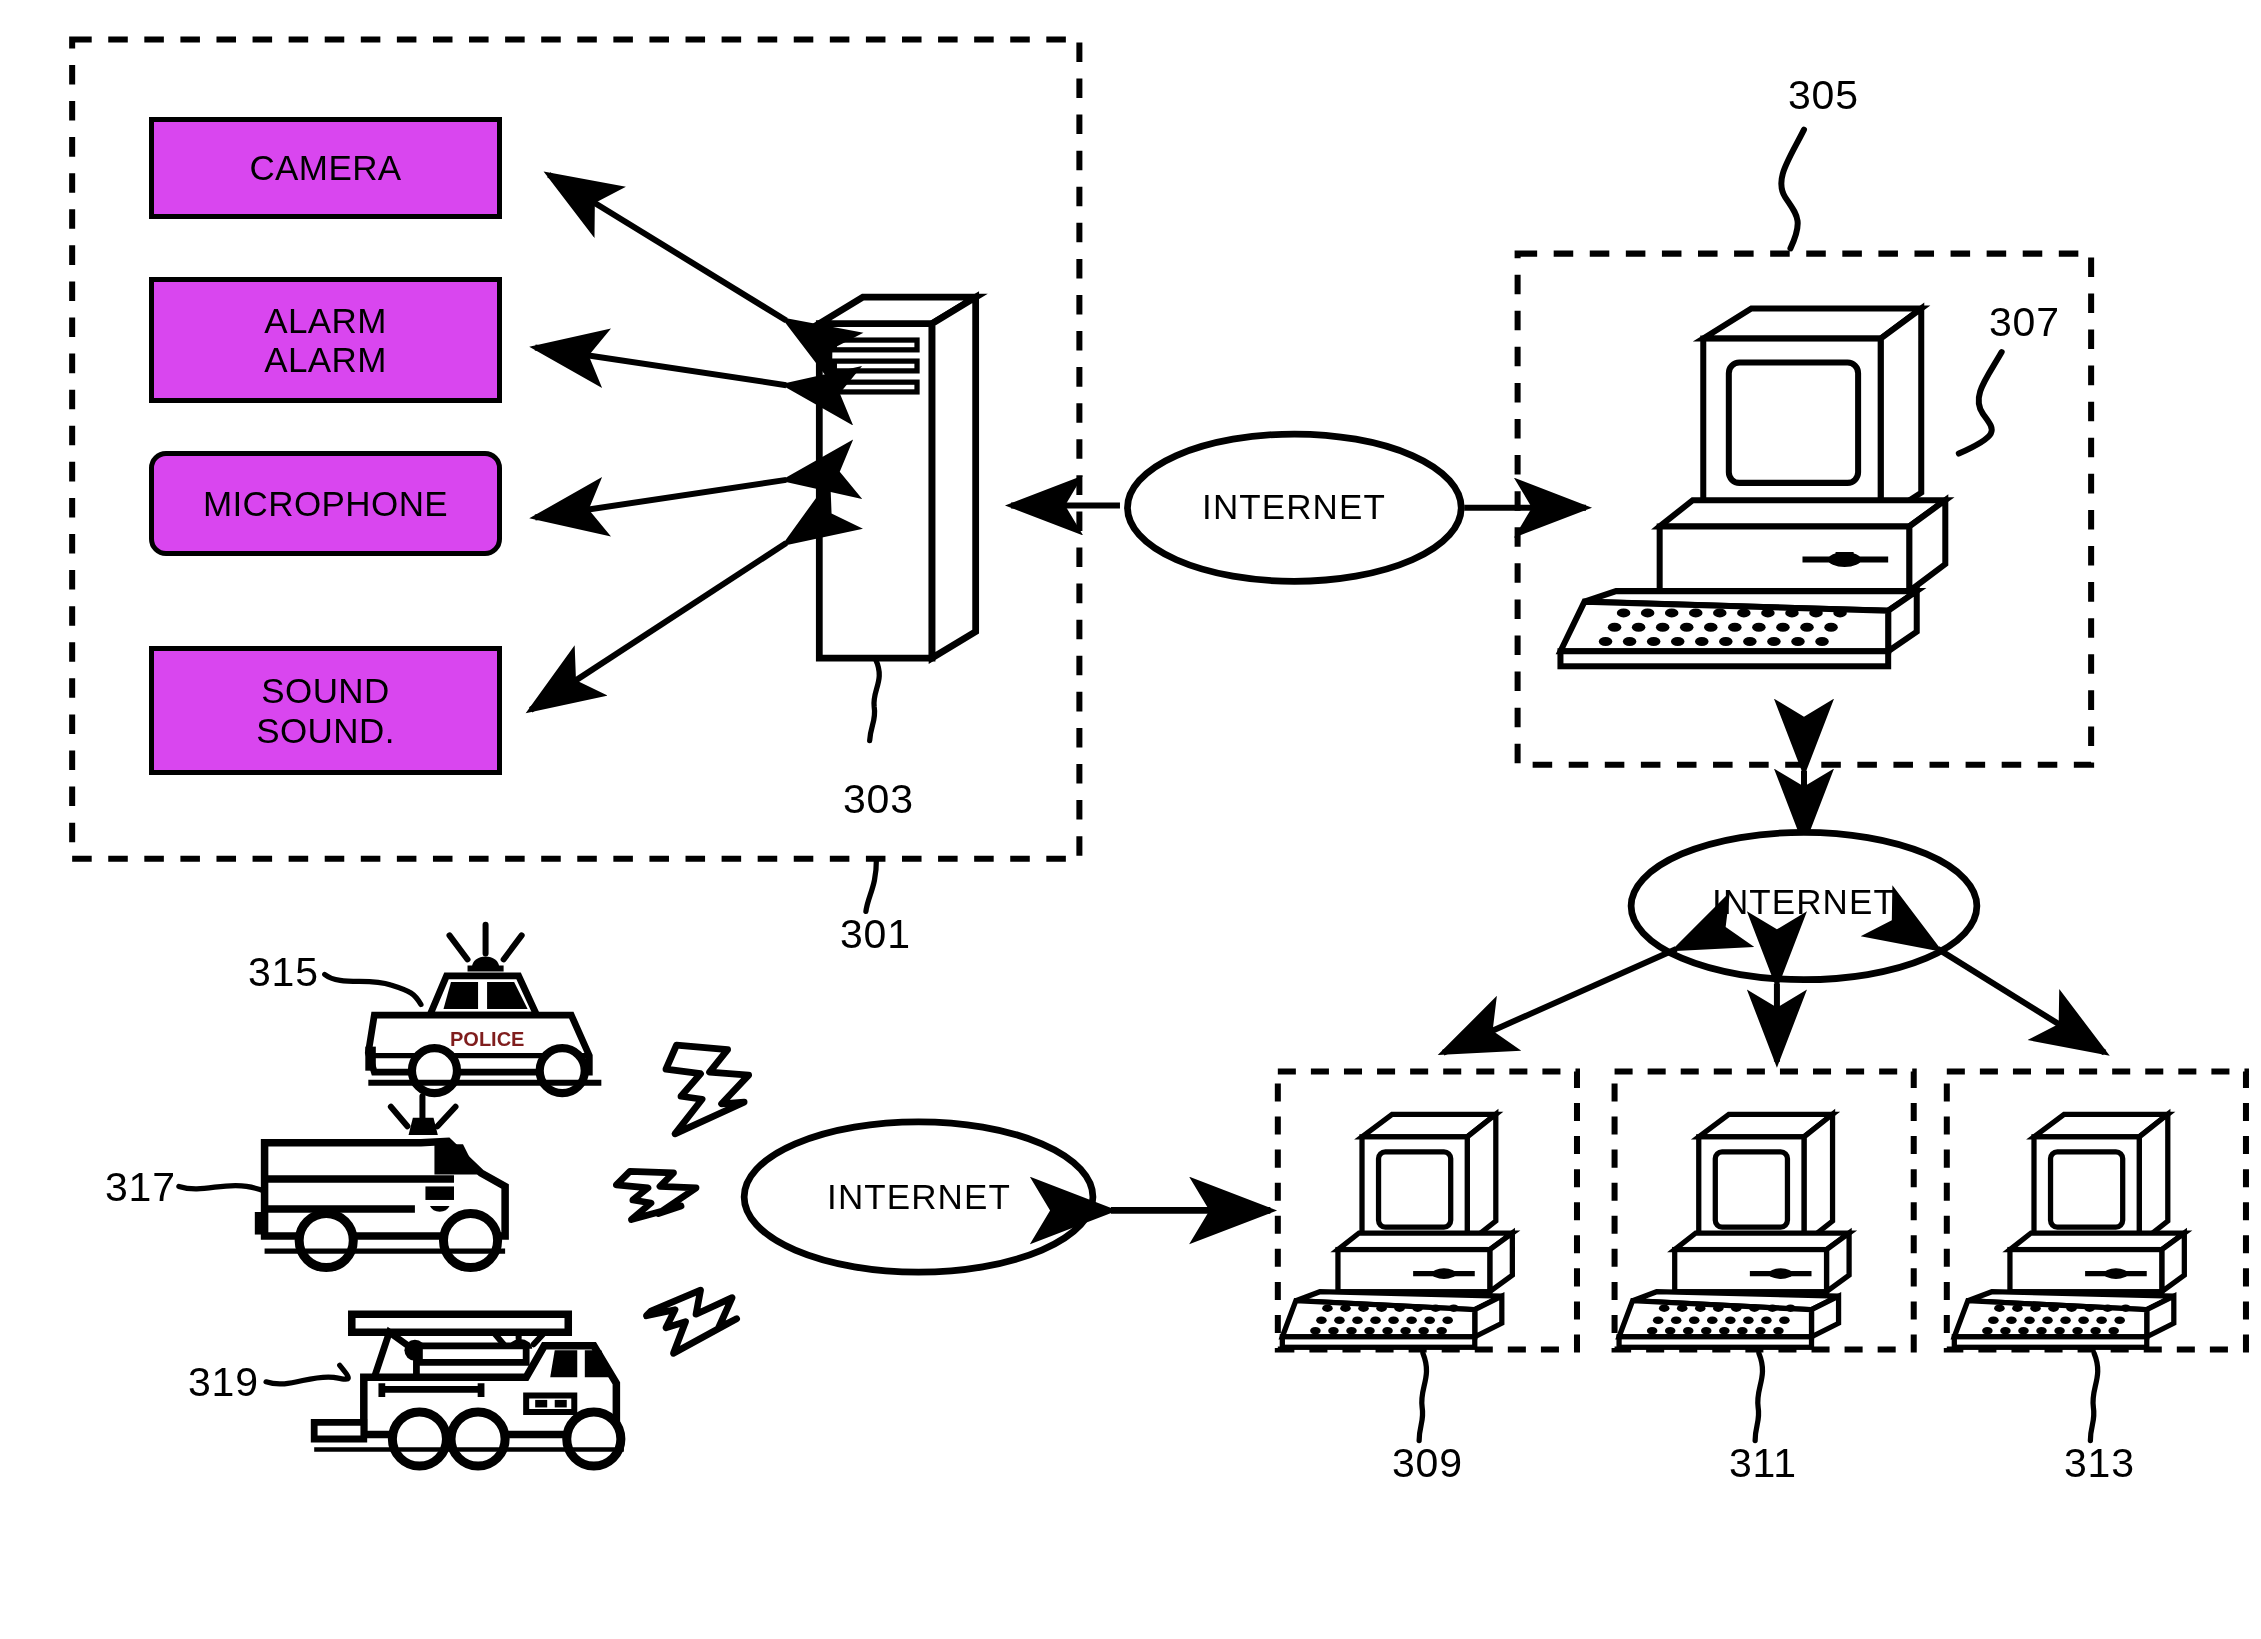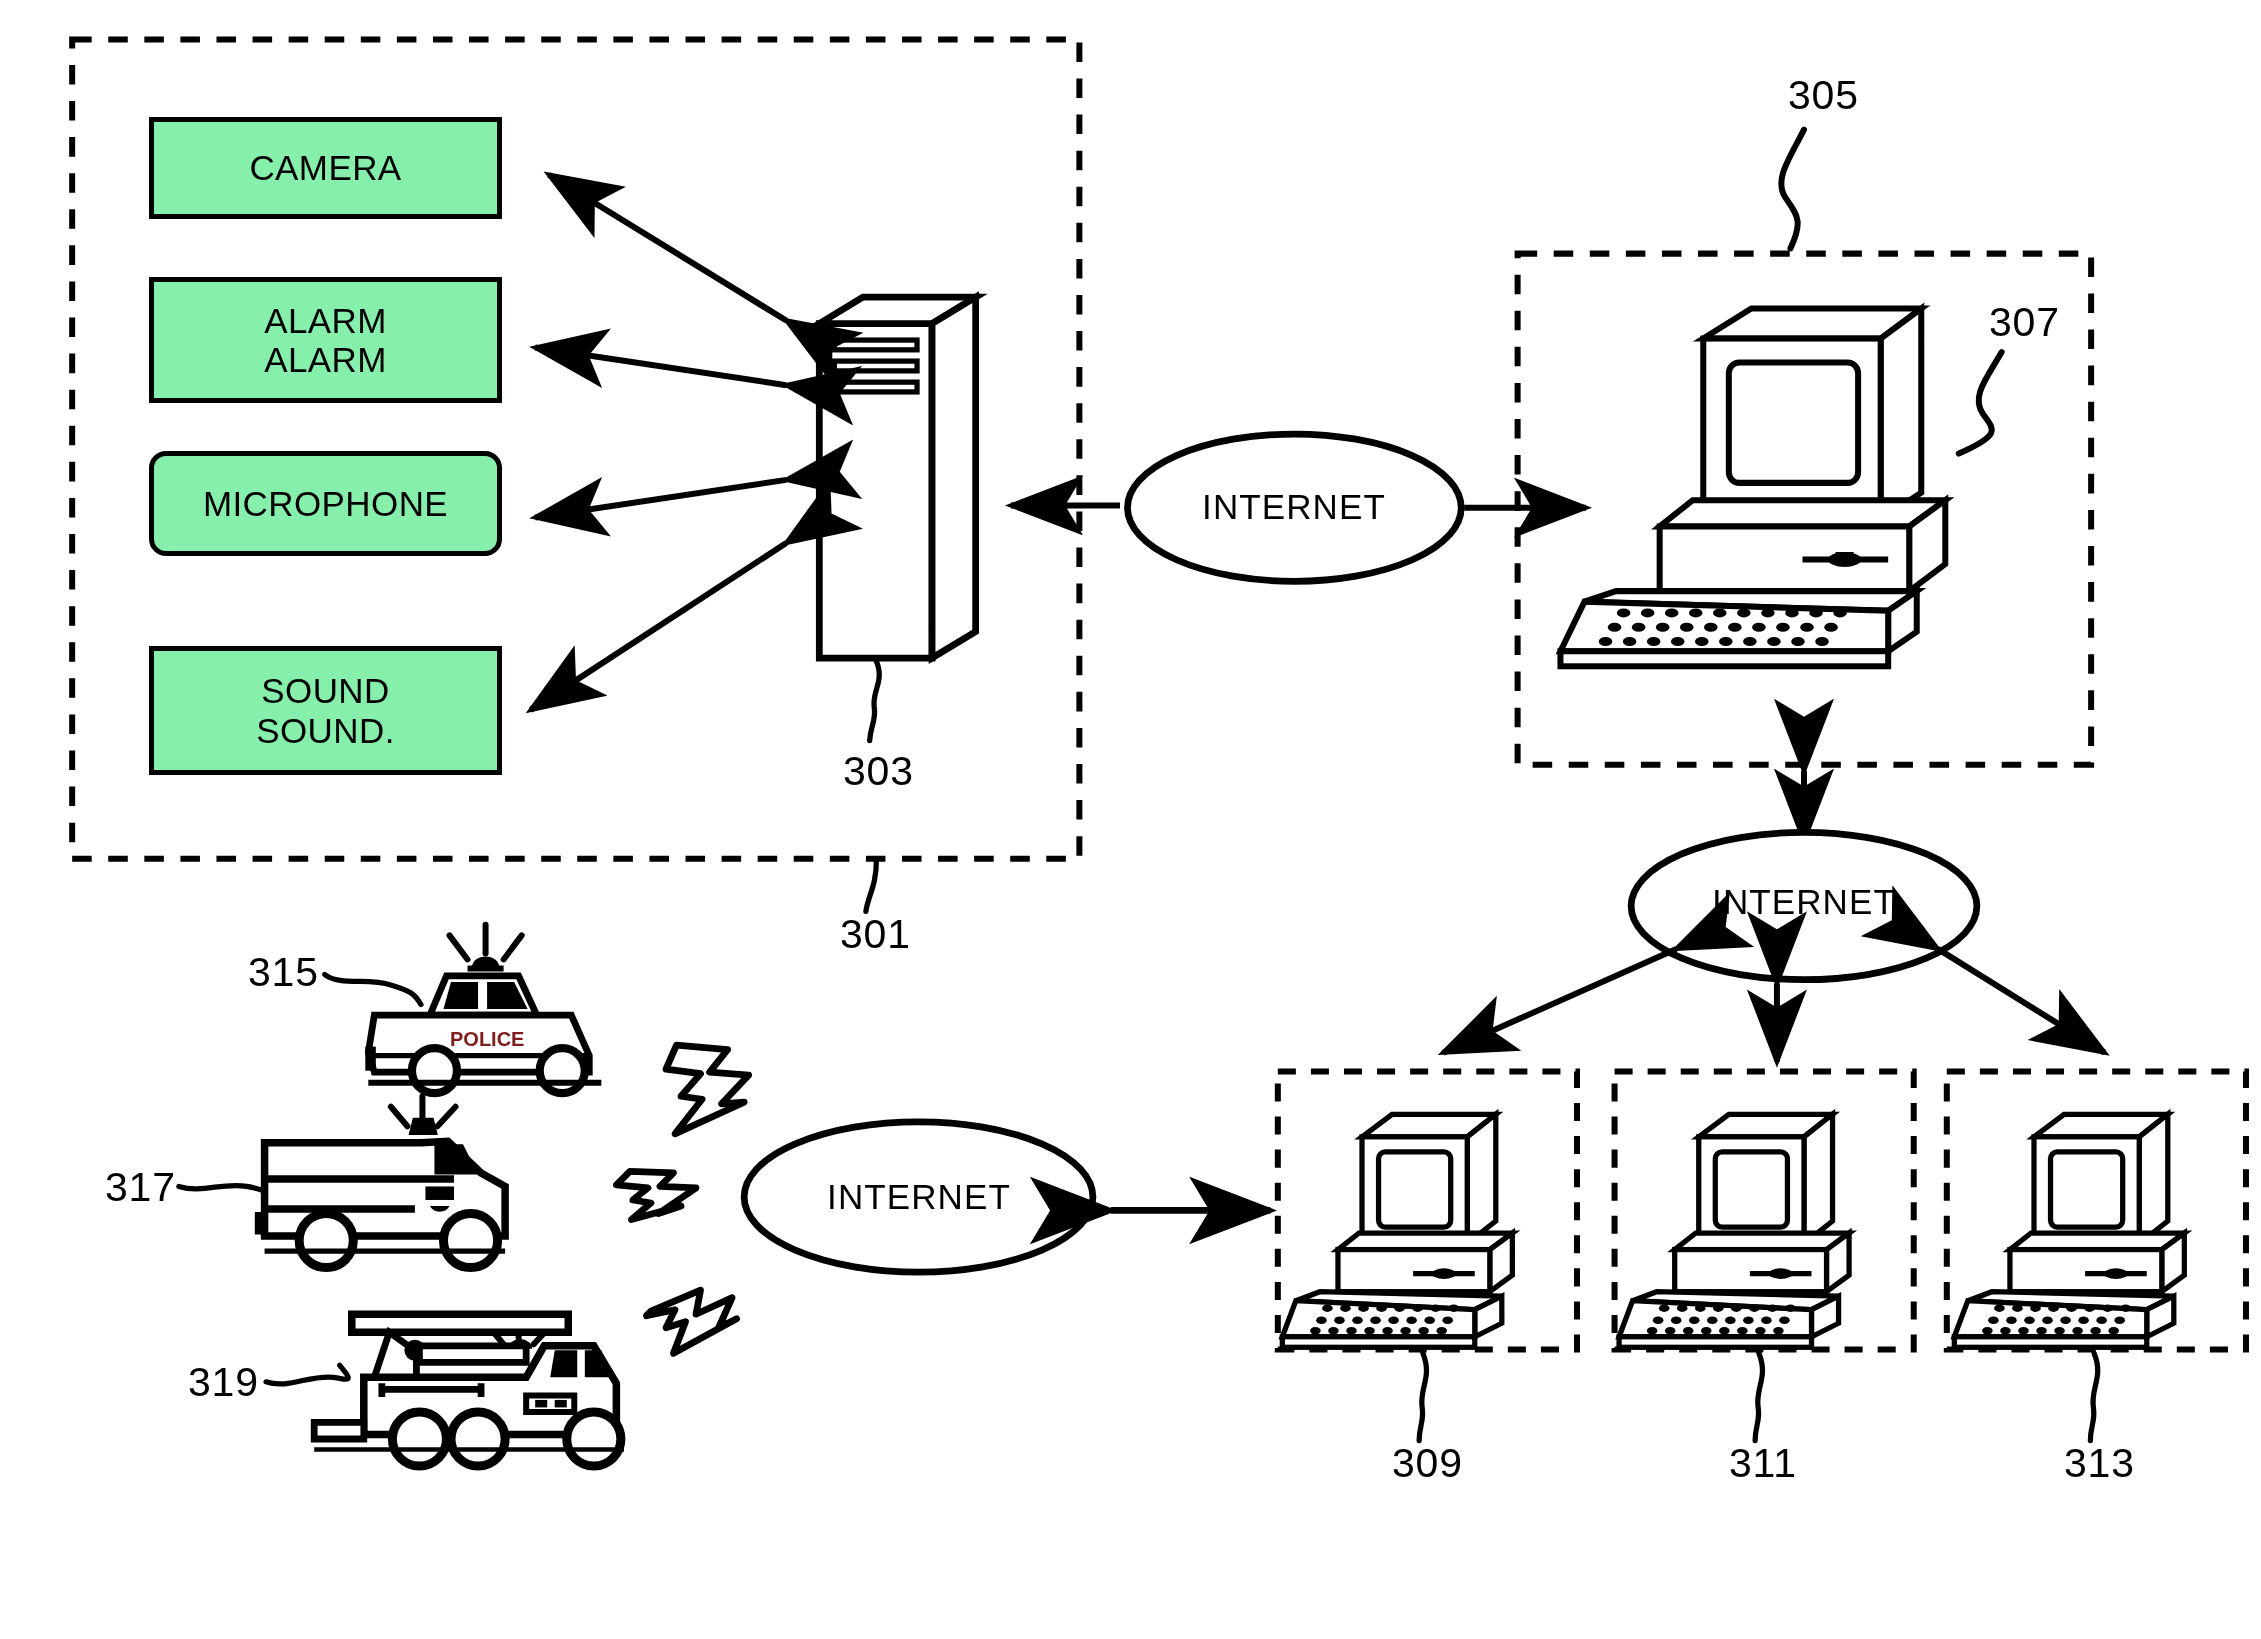--- a/index.html
+++ b/index.html
@@ -22,21 +22,21 @@
     position: absolute;
     left: 0;
     top: 0;
     width: 2261px;
     height: 1640px;
   }
   .blk {
     position: absolute;
     box-sizing: border-box;
     border: 5.3px solid #000;
-    background: #86efac;
+    background: #d946ef;
     display: flex;
     align-items: center;
     justify-content: center;
     text-align: center;
     line-height: 1.12;
     font-size: 35px;
     letter-spacing: 0.4px;
     font-family: "Liberation Sans", sans-serif;
   }
   .reflabel {
@@ -436,21 +436,21 @@
     <span>SOUND.</span>
   </div>
 
   <div class="cloudlabel" style="left:1294px; top:507px; transform:translate(-50%,-50%);">INTERNET</div>
   <div class="cloudlabel" style="left:1804px; top:902px; transform:translate(-50%,-50%);">INTERNET</div>
   <div class="cloudlabel" style="left:919px; top:1197px; transform:translate(-50%,-50%);">INTERNET</div>
 
   <div class="policetxt" style="left:450px; top:1028px;">POLICE</div>
 
   <div class="reflabel" style="left:840px; top:911px;">301</div>
-  <div class="reflabel" style="left:843px; top:748px;">303</div>
+  <div class="reflabel" style="left:843px; top:776px;">303</div>
   <div class="reflabel" style="left:1788px; top:72px;">305</div>
   <div class="reflabel" style="left:1989px; top:299px;">307</div>
   <div class="reflabel" style="left:1392px; top:1440px;">309</div>
   <div class="reflabel" style="left:1729px; top:1440px;">311</div>
   <div class="reflabel" style="left:2064px; top:1440px;">313</div>
   <div class="reflabel" style="left:248px; top:949px;">315</div>
   <div class="reflabel" style="left:105px; top:1164px;">317</div>
   <div class="reflabel" style="left:188px; top:1359px;">319</div>
 
 </div>

